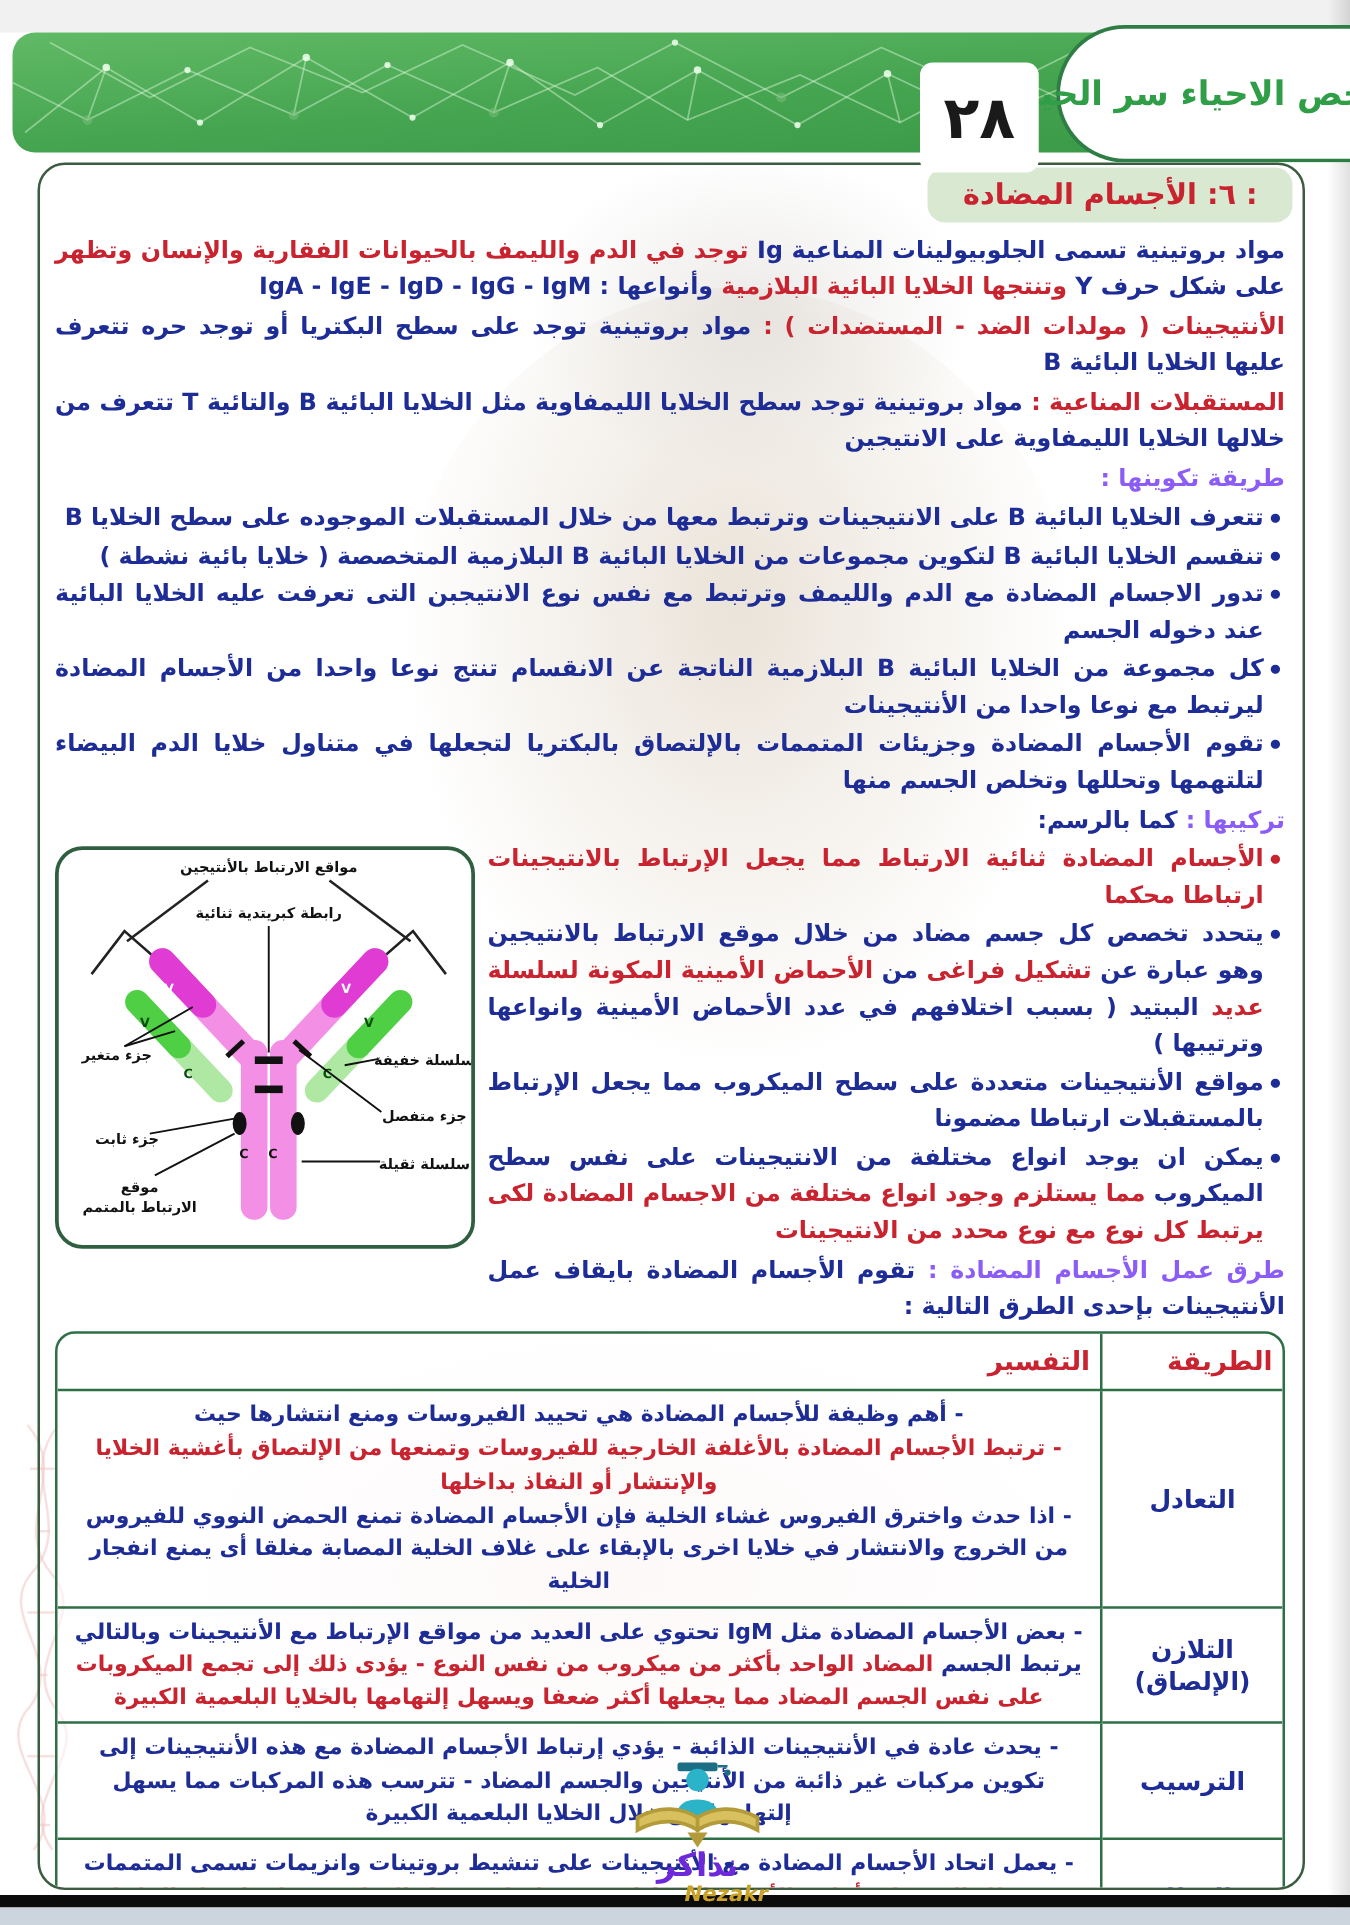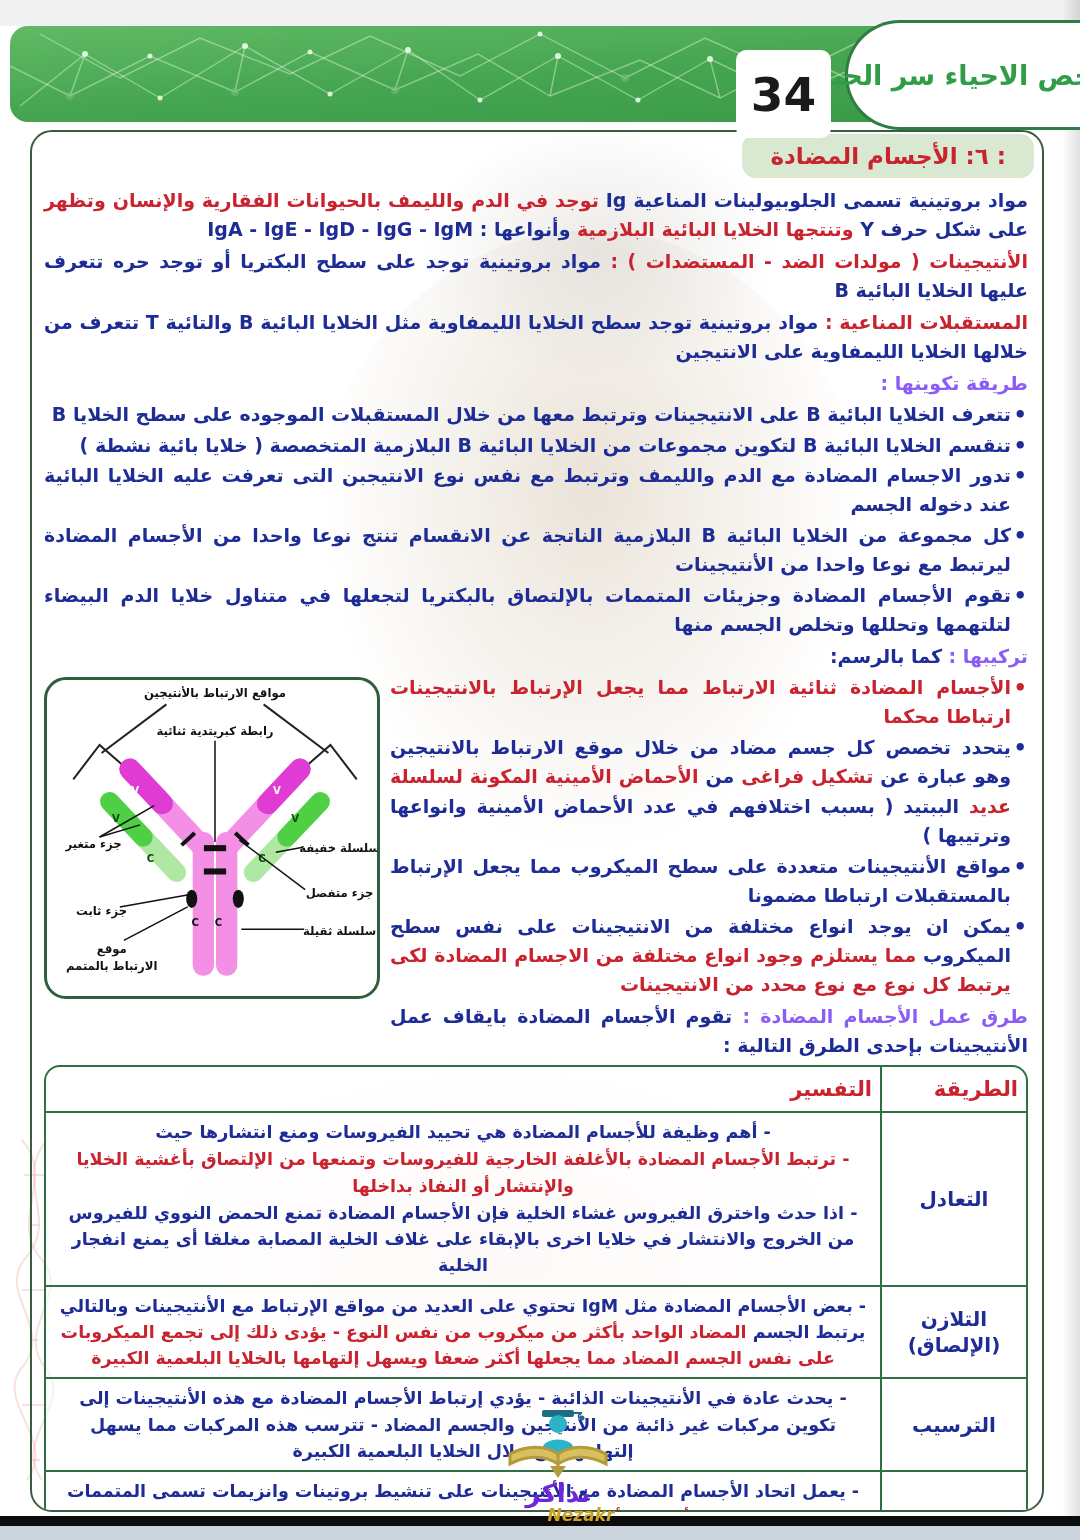--- a/index.html
+++ b/index.html
@@ -102,21 +102,21 @@
           <circle cx="385" cy="64" r="4"></circle>
         <circle cx="615" cy="52" r="4"></circle>
           <circle cx="778" cy="70" r="4"></circle>
       </g>
     </svg>
   </div>
   <div class="title-panel">
     <div class="page-title">ملخص الاحياء سر الحياة</div>
   </div>
   <div class="pagenum-box">
-    <div class="pagenum">34</div>
+    <div class="pagenum">٢٨</div>
   </div>
 
   <div class="ghost g1"></div>
   <div class="ghost g2"></div>
   <div class="ghost g3"></div>
   <svg class="dna-doodle" width="70" height="380" viewBox="0 0 70 380">
     <g stroke="rgba(224,120,120,.5)" stroke-width="2" fill="none">
       <path d="M20 10 C55 50 5 90 40 130 C70 165 10 200 45 240 C70 275 10 310 40 350"></path>
       <path d="M45 10 C10 50 60 90 22 130 C-5 165 55 200 18 240 C-5 275 55 310 25 350"></path>
       <path d="M22 45 L43 45 M28 95 L38 95 M20 160 L45 160 M30 210 L36 210 M20 275 L45 275 M28 330 L38 330"></path>

